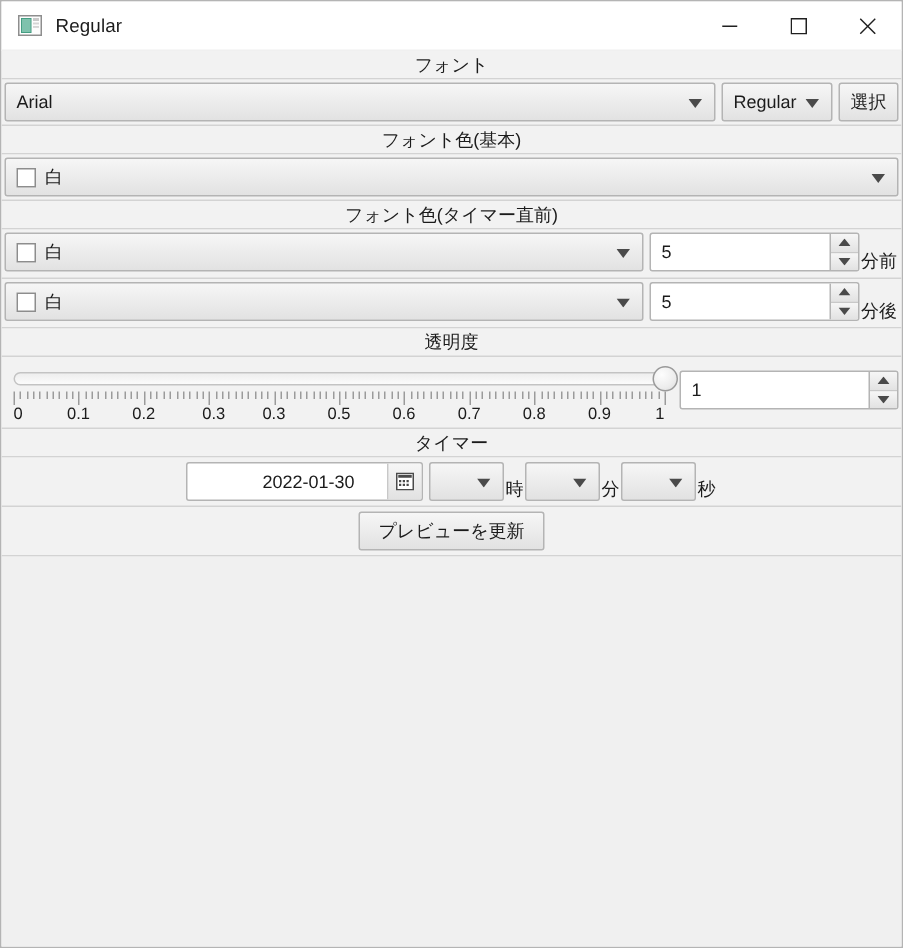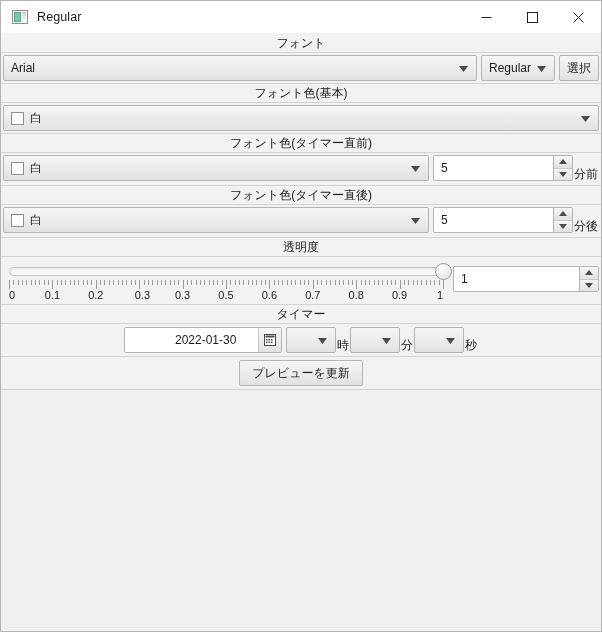--- a/index.html
+++ b/index.html
@@ -416,21 +416,20 @@
           <div>
             <svg width="8" height="5" viewBox="0 0 8 5">
                 <path d="M0 0 L8 0 L4 5 Z" fill="#4a4a4a"></path>
               </svg>
           </div>
         </div>
       </div>
       <div class="unit">分前</div>
     </div>
 
-    <div class="grouplabel">フォント色(タイマー直後)</div>
     <div class="row" style="padding:2px;">
       <div class="combo" style="flex:1 1 auto;">
         <span class="swatch" style="background:#ffffff"></span>
         <span>白</span>
         <span class="caret">
           <svg width="9" height="6" viewBox="0 0 9 6">
               <path d="M0 0 L9 0 L4.5 6 Z" fill="#4a4a4a"></path>
             </svg>
         </span>
       </div>

